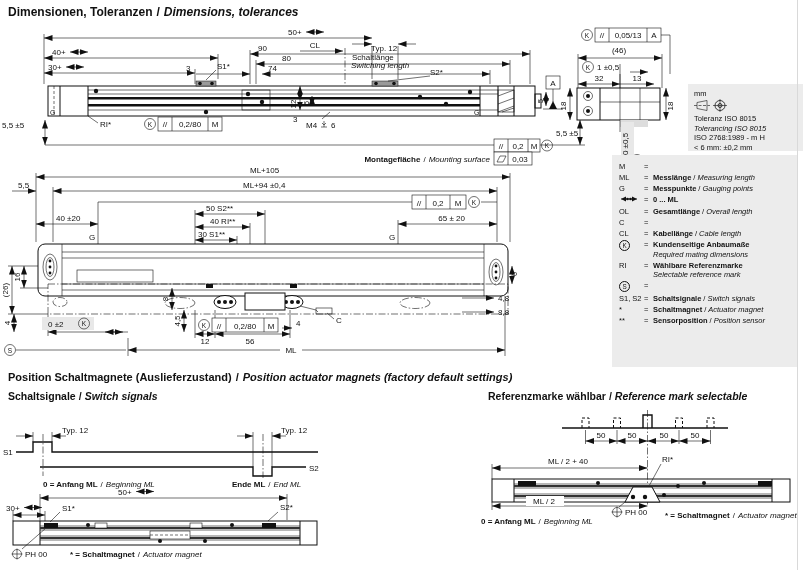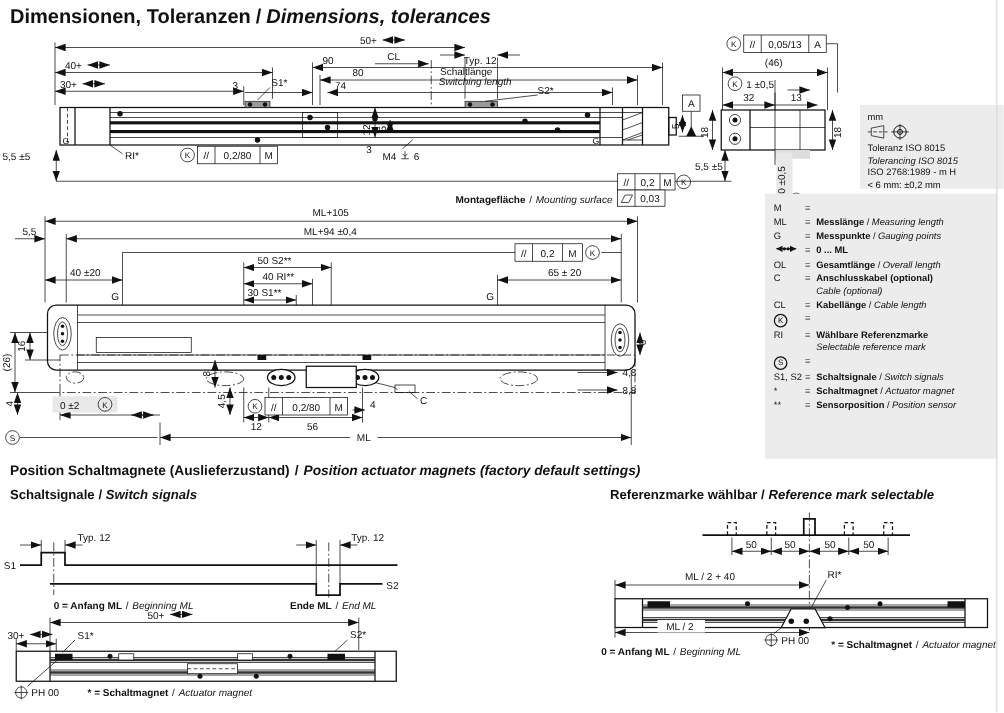--- a/index.html
+++ b/index.html
@@ -1,19 +1,19 @@
 <!DOCTYPE html>
 <html><head>
 <meta charset="utf-8">
 <style>
   html,body{margin:0;padding:0}
   body{width:803px;height:570px;position:relative;background:#fff;overflow:hidden;
        font-family:"Liberation Sans",sans-serif;color:#111}
   .abs{position:absolute}
-  .hdr{font-size:16px;font-weight:700;white-space:nowrap}
+  .hdr{font-size:12px;font-weight:700;white-space:nowrap}
   .hdr .i{font-style:italic;font-weight:700}
   .hdr .sl{padding:0 4px}
   .sub{font-size:10.5px;font-weight:700;white-space:nowrap}
   .sub .i{font-style:italic}
   .sub .sl{padding:0 3px}
   
   .graybox{background:#ececec;box-sizing:border-box}
   .std{padding:5px 6px;font-size:7.5px;line-height:9.5px}
   .std .b{font-weight:400}
   .std .i{font-style:italic}
@@ -310,30 +310,30 @@
     <span class="ldef"><b>0 ... ML</b></span>
   </div>
   <div class="lrow">
     <span class="lkey">OL</span>
       <span class="leq">=</span>
     <span class="ldef"><b>Gesamtlänge</b><span class="lsep">/</span><i>Overall length</i></span>
   </div>
   <div class="lrow">
     <span class="lkey">C</span>
       <span class="leq">=</span>
-    <span class="ldef"><b>Anschlusskabel (optional)</b><i class="blk">Cable (optional)</i></span>
   </div>
   <div class="lrow">
     <span class="lkey">CL</span>
       <span class="leq">=</span>
     <span class="ldef"><b>Kabellänge</b><span class="lsep">/</span><i>Cable length</i></span>
   </div>
   <div class="lrow">
     <span class="lkey"><span class="circ">K</span></span>
       <span class="leq">=</span>
+    <span class="ldef"><b>Kundenseitige Anbaumaße</b><i class="blk">Required mating dimensions</i></span>
   </div>
   <div class="lrow">
     <span class="lkey">RI</span>
       <span class="leq">=</span>
     <span class="ldef"><b>Wählbare Referenzmarke</b><i class="blk">Selectable reference mark</i></span>
   </div>
   <div class="lrow">
     <span class="lkey"><span class="circ">S</span></span>
       <span class="leq">=</span>
   </div>

